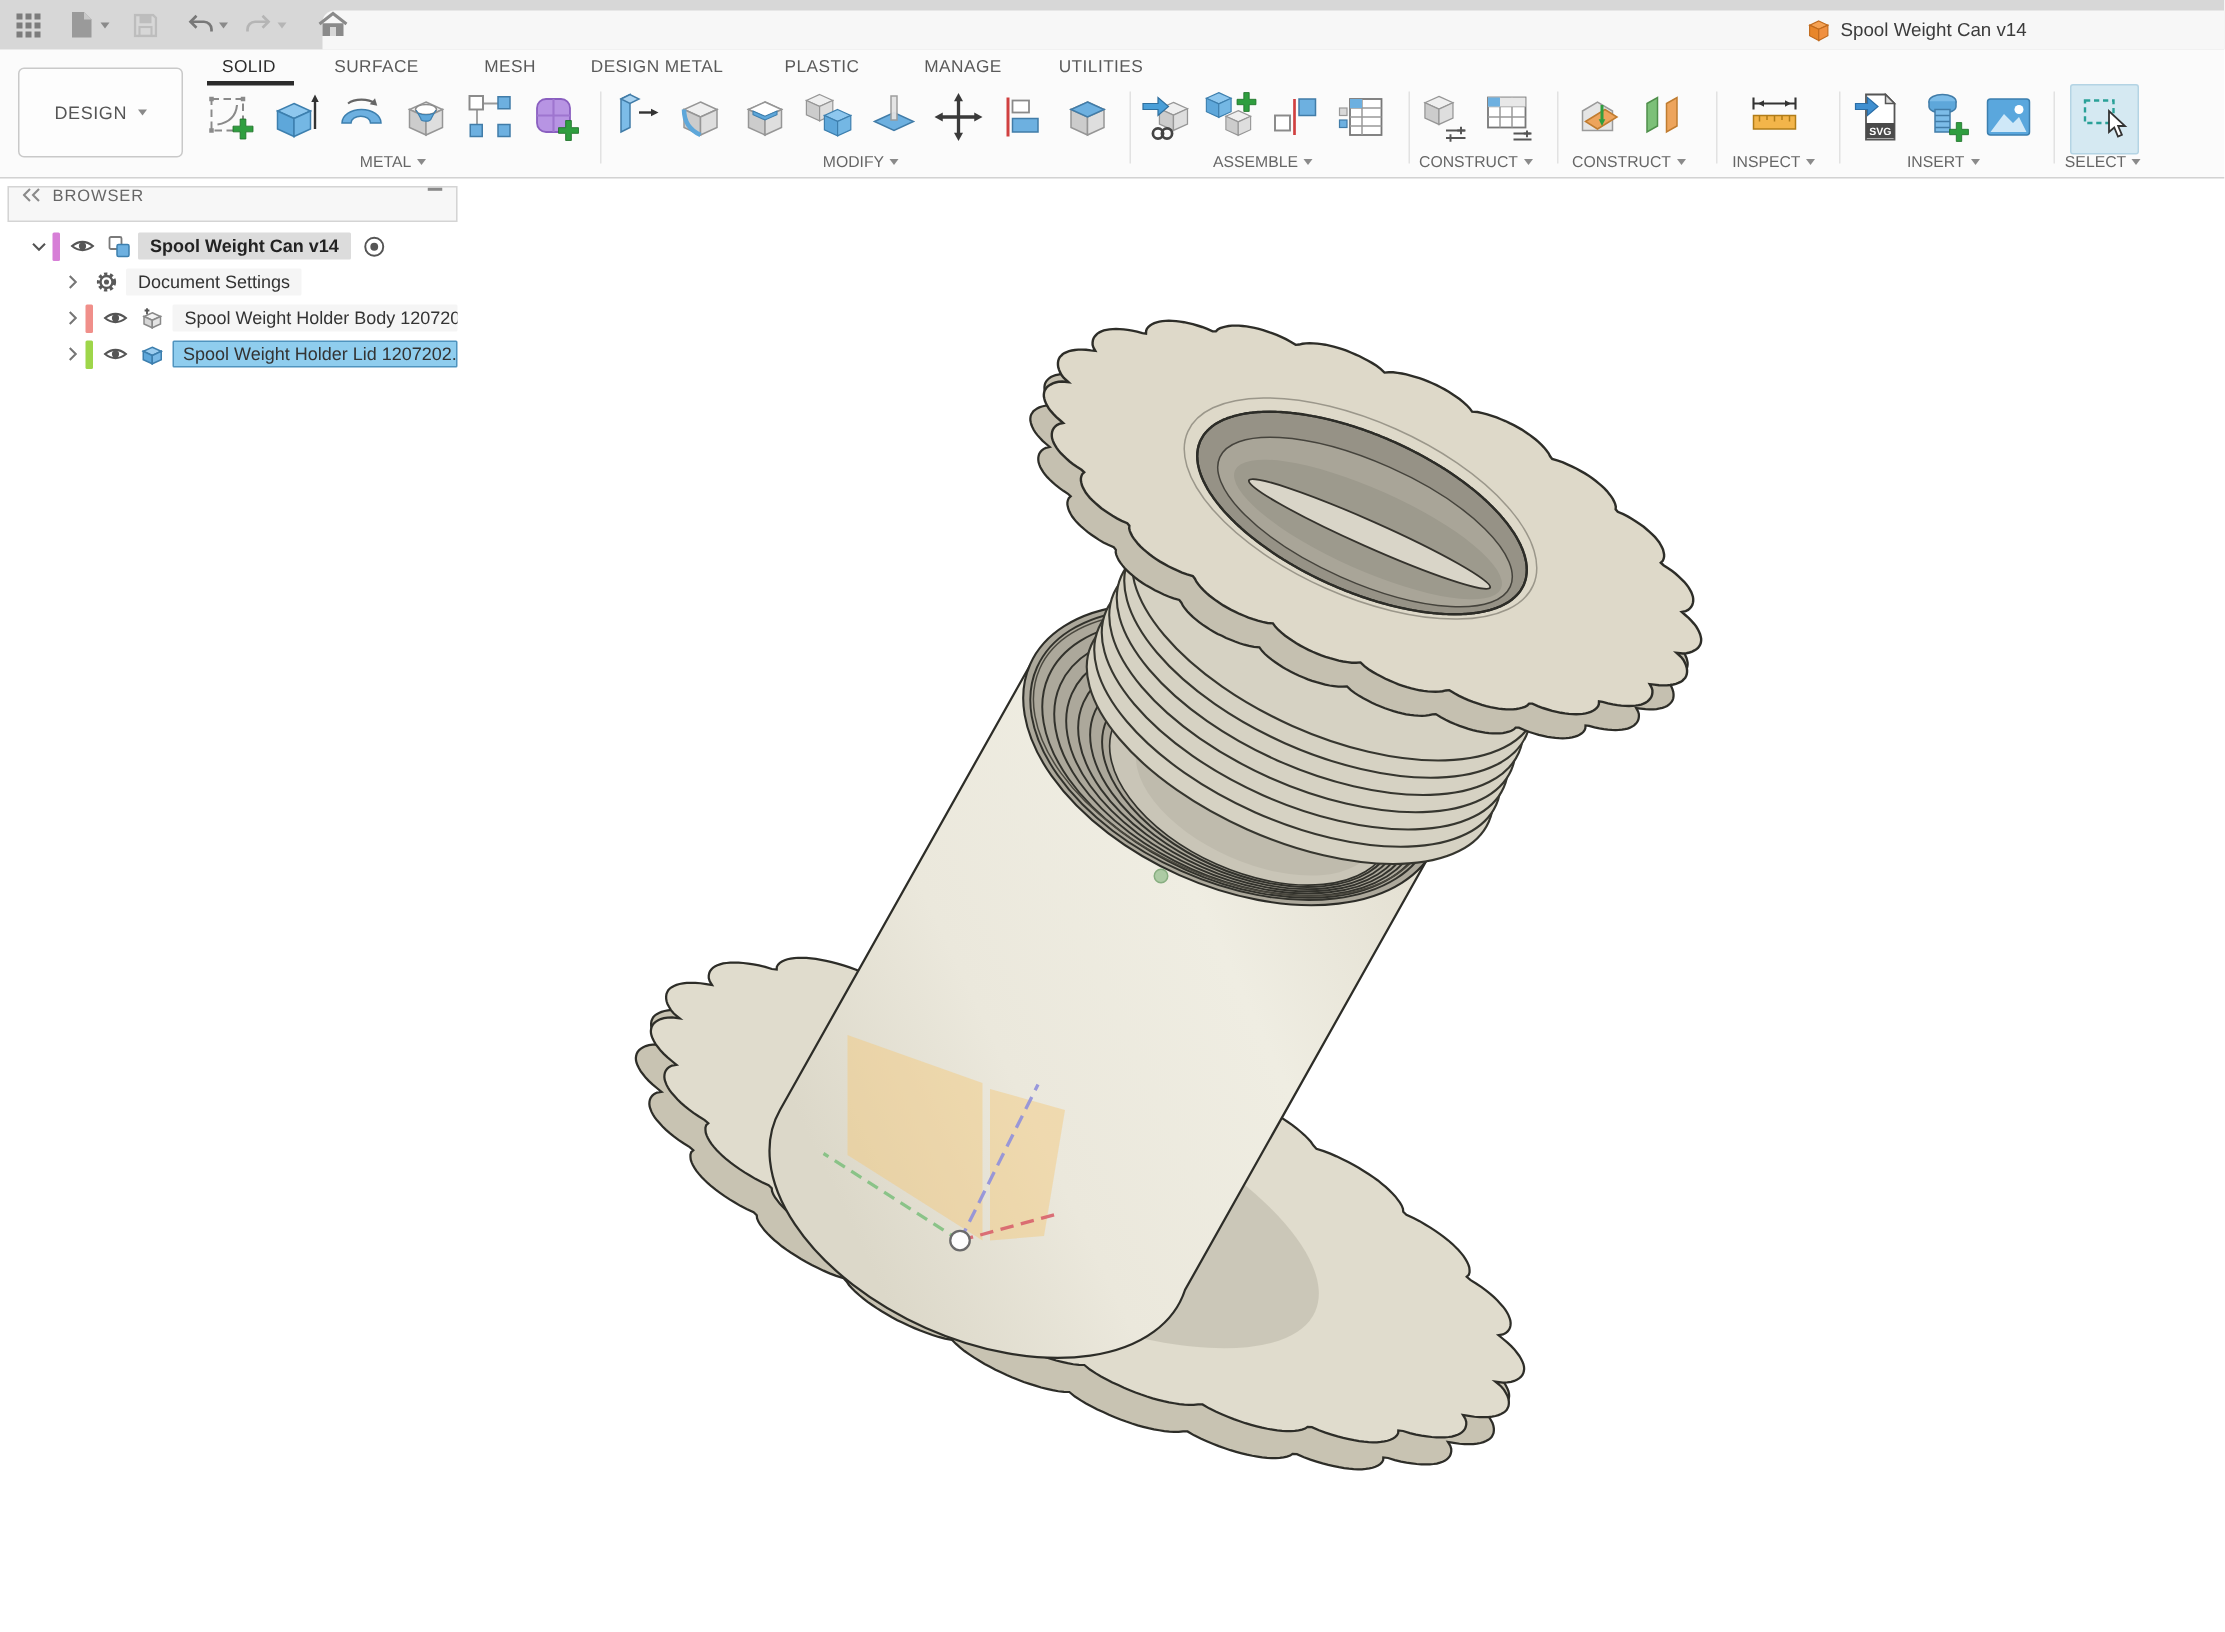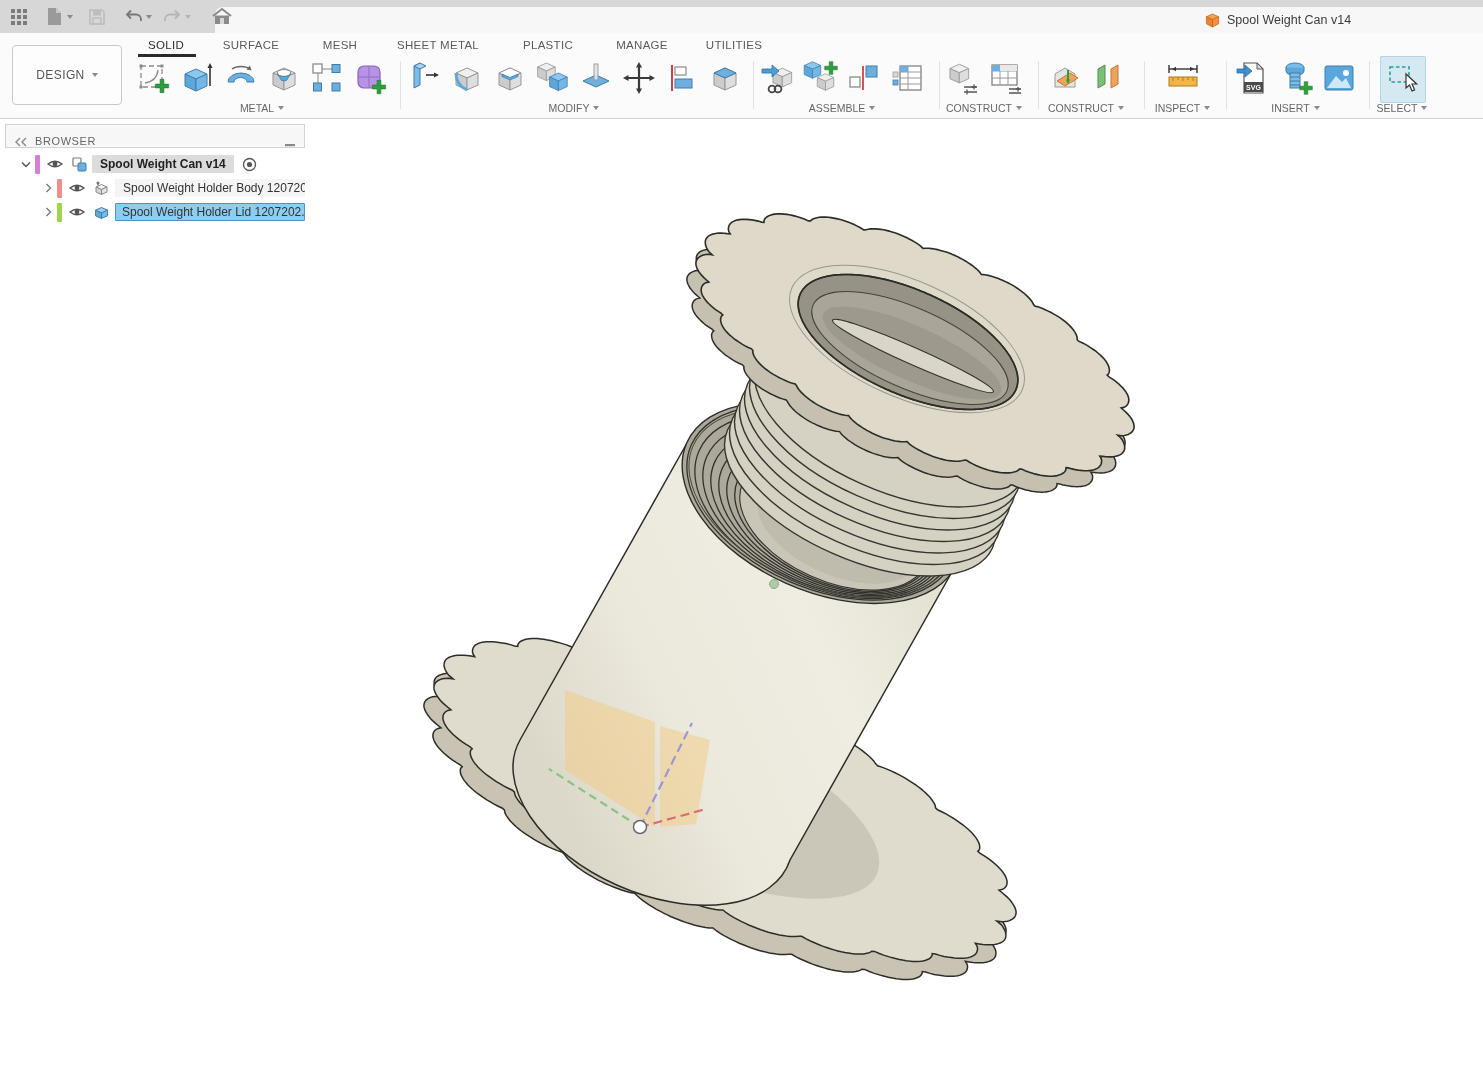--- a/index.html
+++ b/index.html
@@ -28,21 +28,21 @@
   .tab-underline{position:absolute;left:138px;top:21px;width:58px;height:3px;background:#2b2b2b;}
   .rgroup{position:absolute;top:24px;display:flex;}
   .ric{width:43px;height:42px;display:flex;align-items:center;justify-content:center;cursor:pointer;}
   .glabel{position:absolute;top:69px;font-size:10.5px;color:#666;display:flex;align-items:center;
           justify-content:center;gap:4px;white-space:nowrap;}
   .rdiv{position:absolute;top:28px;width:1px;height:48px;background:#e2e2e2;}
   .sel-active{position:absolute;left:1380px;top:23px;width:44px;height:45px;background:#d5e9f2;
           border:1px solid #b4d4e4;border-radius:2px;}
   
   .browser{position:absolute;left:5px;top:124px;width:300px;z-index:20;}
-  .b-header{height:22px;background:#f7f7f7;border:1px solid #d4d4d4;display:flex;align-items:flex-end;
+  .b-header{height:22px;background:#f7f7f7;border:1px solid #d4d4d4;display:flex;align-items:flex-start;
           padding:0 9px;color:#666;font-size:11px;letter-spacing:.6px;}
   .b-header .sp{flex:1;}
   .b-rows{padding-top:4px;}
   .b-row{height:24px;display:flex;align-items:center;font-size:12px;color:#333;}
   .ind2{padding-left:36px;}
   .cbar{width:5px;height:19px;border-radius:1px;margin:0 4px 0 2px;flex:0 0 auto;}
   .b-ic{margin:0 5px 0 3px;flex:0 0 auto;display:flex;}
   .b-label{padding:2px 8px;background:#f5f5f5;border-radius:1px;white-space:nowrap;overflow:hidden;
            max-width:200px;text-overflow:clip;}
   .b-label.root{background:#dcdcdc;font-weight:bold;color:#222;}
@@ -225,21 +225,21 @@
 <div class="ribbon">
   <div class="design-btn">
     <span>DESIGN</span>
     <span class="caret"></span>
   </div>
 
   <div class="rtab active" style="left:166px">SOLID</div>
   <div class="tab-underline"></div>
   <div class="rtab" style="left:251px">SURFACE</div>
   <div class="rtab" style="left:340px">MESH</div>
-  <div class="rtab" style="left:438px">SHEET METAL</div>
+  <div class="rtab" style="left:438px">DESIGN METAL</div>
   <div class="rtab" style="left:548px">PLASTIC</div>
   <div class="rtab" style="left:642px">MANAGE</div>
   <div class="rtab" style="left:734px">UTILITIES</div>
 
   <div class="sel-active"></div>
 
   <div class="rgroup" style="left:133px">
     <div class="ric">
         <svg width="36" height="36" viewBox="0 0 36 36">
       <rect x="4" y="6" width="21" height="21" fill="none" stroke="#8a8a8a" stroke-width="1.3" stroke-dasharray="5 3"></rect>
@@ -547,20 +547,35 @@
         </span>
       <span class="b-label root">Spool Weight Can v14</span>
       <span class="b-ic" style="margin-left:8px">
         <svg width="15" height="15" viewBox="0 0 15 15">
             <circle cx="7.5" cy="7.5" r="6" fill="#fff" stroke="#555" stroke-width="1.3"></circle>
             <circle cx="7.5" cy="7.5" r="2.6" fill="#555"></circle>
           </svg>
         </span>
     </div>
 
+    <div class="b-row">
+      <span class="chev ind2">
+        <svg width="7" height="10" viewBox="0 0 7 10">
+            <path d="M1.5 1 L5.5 5 L1.5 9" fill="none" stroke="#777" stroke-width="1.4"></path>
+          </svg>
+        </span>
+      <span class="b-ic" style="margin-left:8px">
+          <svg width="16" height="16" viewBox="0 0 16 16">
+        <circle cx="8" cy="8" r="5.2" fill="none" stroke="#5a5a5a" stroke-width="2.4" stroke-dasharray="2.1 1.7"></circle>
+        <circle cx="8" cy="8" r="4" fill="none" stroke="#5a5a5a" stroke-width="1.6"></circle>
+        <circle cx="8" cy="8" r="1.7" fill="#5a5a5a"></circle>
+          </svg>
+        </span>
+      <span class="b-label">Document Settings</span>
+    </div>
 
 
 
 
     <div class="b-row">
       <span class="chev ind2">
         <svg width="7" height="10" viewBox="0 0 7 10">
             <path d="M1.5 1 L5.5 5 L1.5 9" fill="none" stroke="#777" stroke-width="1.4"></path>
           </svg>
         </span>

